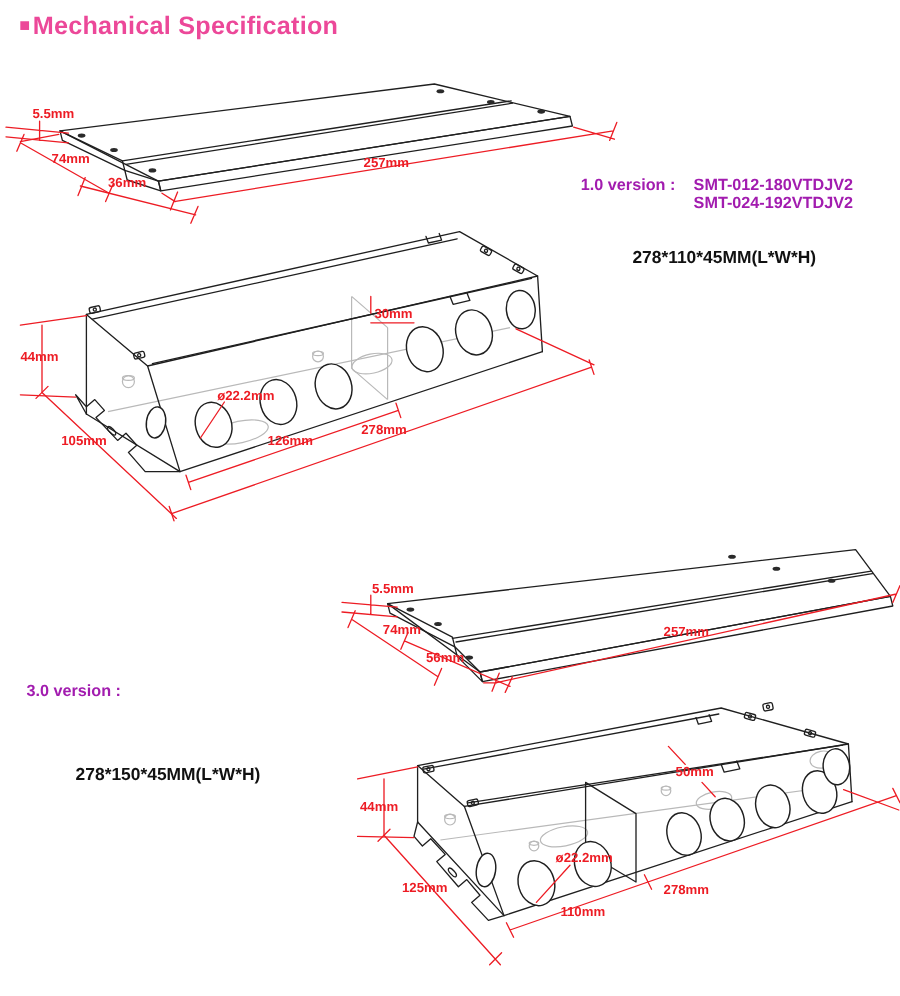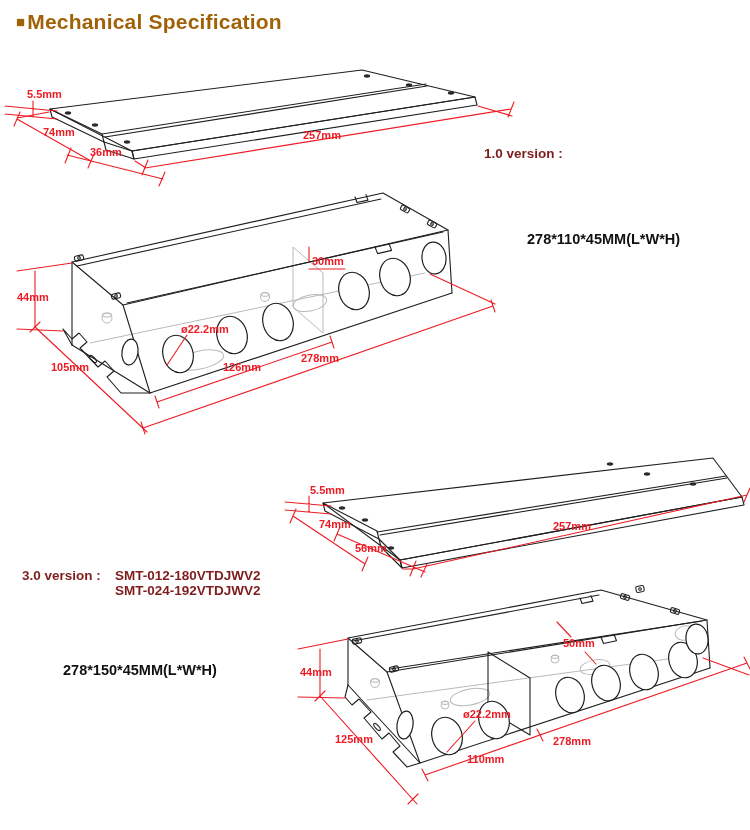--- a/index.html
+++ b/index.html
@@ -1,23 +1,23 @@
 <!DOCTYPE html>
 <html><head>
 <meta charset="utf-8">
 <style>
   html,body{margin:0;padding:0;background:#fff;}
   #page{position:relative;width:750px;height:830px;background:#ffffff;overflow:hidden;
         font-family:"Liberation Sans",sans-serif;}
   .abs{position:absolute;}
-  #title{left:16px;top:10px;font-size:21px;font-weight:bold;color:#a16207;letter-spacing:0.2px;}
+  #title{left:16px;top:10px;font-size:21px;font-weight:bold;color:#ec4899;letter-spacing:0.2px;}
   #title .bullet{font-size:15px;vertical-align:2px;margin-right:2px;}
-  .ver-row{font-size:13.5px;font-weight:bold;color:#7f1d1d;white-space:nowrap;}
+  .ver-row{font-size:13.5px;font-weight:bold;color:#a21caf;white-space:nowrap;}
   .models{line-height:15px;}
-  .size-text{font-size:14.5px;font-weight:bold;color:#111;white-space:nowrap;margin-top:24px;}
+  .size-text{font-size:14.5px;font-weight:bold;color:#111;white-space:nowrap;}
   svg{position:absolute;overflow:visible;}
   svg text{font-family:"Liberation Sans",sans-serif;font-weight:bold;font-size:11px;fill:#ed1c24;}
   .blk{stroke:#1f1f1f;fill:none;stroke-width:1.1;stroke-linejoin:round;stroke-linecap:round;}
   .gry{stroke:#b9b9b9;fill:none;stroke-width:1;stroke-linejoin:round;}
   .red{stroke:#ed1c24;fill:none;stroke-width:1.1;stroke-linecap:round;}
   .hole{stroke:#1f1f1f;fill:#ffffff;stroke-width:1.2;}
   .shole{fill:#2a2a2a;stroke:none;}
 </style>
 </head>
 <body>
@@ -52,20 +52,24 @@
     </g>
     <g>
       <text x="22" y="43">5.5mm</text>
       <text x="38" y="81">74mm</text>
       <text x="85" y="101">36mm</text>
       <text x="298" y="84">257mm</text>
     </g>
   </svg>
 
   <div class="abs ver-row" style="left:484px;top:146px">1.0 version :</div>
+  <div class="abs ver-row models" style="left:578px;top:146px">
+    <div>SMT-012-180VTDJV2</div>
+    <div>SMT-024-192VTDJV2</div>
+  </div>
   <div class="abs size-text" style="left:527px;top:207px">278*110*45MM(L*W*H)</div>
 
   <svg class="abs" style="left:15px;top:185px" width="485" height="247" viewBox="0 0 485 247">
     <g class="gry">
       <path d="M278,62 L308,88 M278,62 L278,122 M308,88 L308,148 M278,122 L308,148"></path>
       <path d="M75,158 L410,88"></path>
       <ellipse cx="185" cy="175" rx="24" ry="9" transform="rotate(-12 185 175)"></ellipse>
       <ellipse cx="295" cy="118" rx="17" ry="8" transform="rotate(-12 295 118)"></ellipse>
       <circle cx="92" cy="133" r="5"></circle>
         <ellipse cx="92" cy="130" rx="5" ry="2"></ellipse>
@@ -153,24 +157,20 @@
     </g>
     <g>
       <text x="25" y="64">5.5mm</text>
       <text x="34" y="98">74mm</text>
       <text x="70" y="122">56mm</text>
       <text x="268" y="100">257mm</text>
     </g>
   </svg>
 
   <div class="abs ver-row" style="left:22px;top:568px">3.0 version :</div>
-  <div class="abs ver-row models" style="left:115px;top:568px">
-    <div>SMT-012-180VTDJWV2</div>
-    <div>SMT-024-192VTDJWV2</div>
-  </div>
   <div class="abs size-text" style="left:63px;top:638px">278*150*45MM(L*W*H)</div>
 
   <svg class="abs" style="left:295px;top:575px" width="455" height="255" viewBox="0 0 455 255">
     <g class="gry">
       <path d="M72,125 L402,80"></path>
       <ellipse cx="175" cy="122" rx="20" ry="8" transform="rotate(-11 175 122)"></ellipse>
       <ellipse cx="300" cy="92" rx="15" ry="7" transform="rotate(-11 300 92)"></ellipse>
       <ellipse cx="390" cy="58" rx="10" ry="7" transform="rotate(-11 390 58)"></ellipse>
       <circle cx="80" cy="108" r="4.5"></circle>
         <ellipse cx="80" cy="105.5" rx="4.5" ry="1.8"></ellipse>

